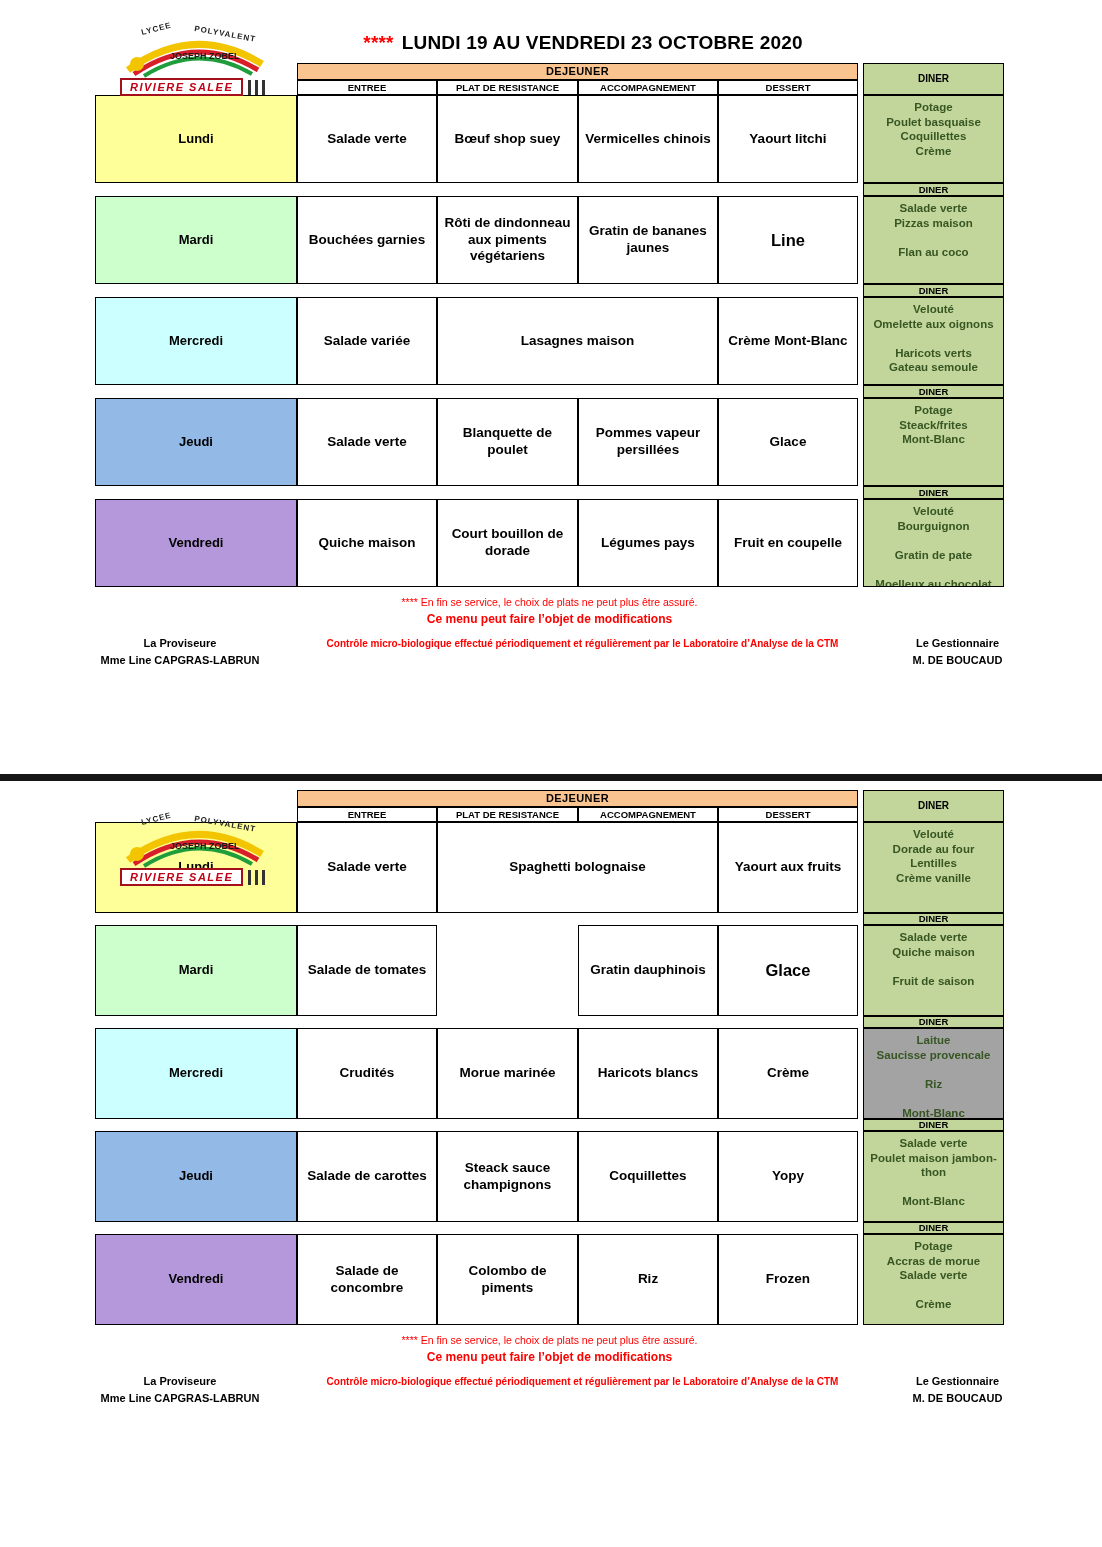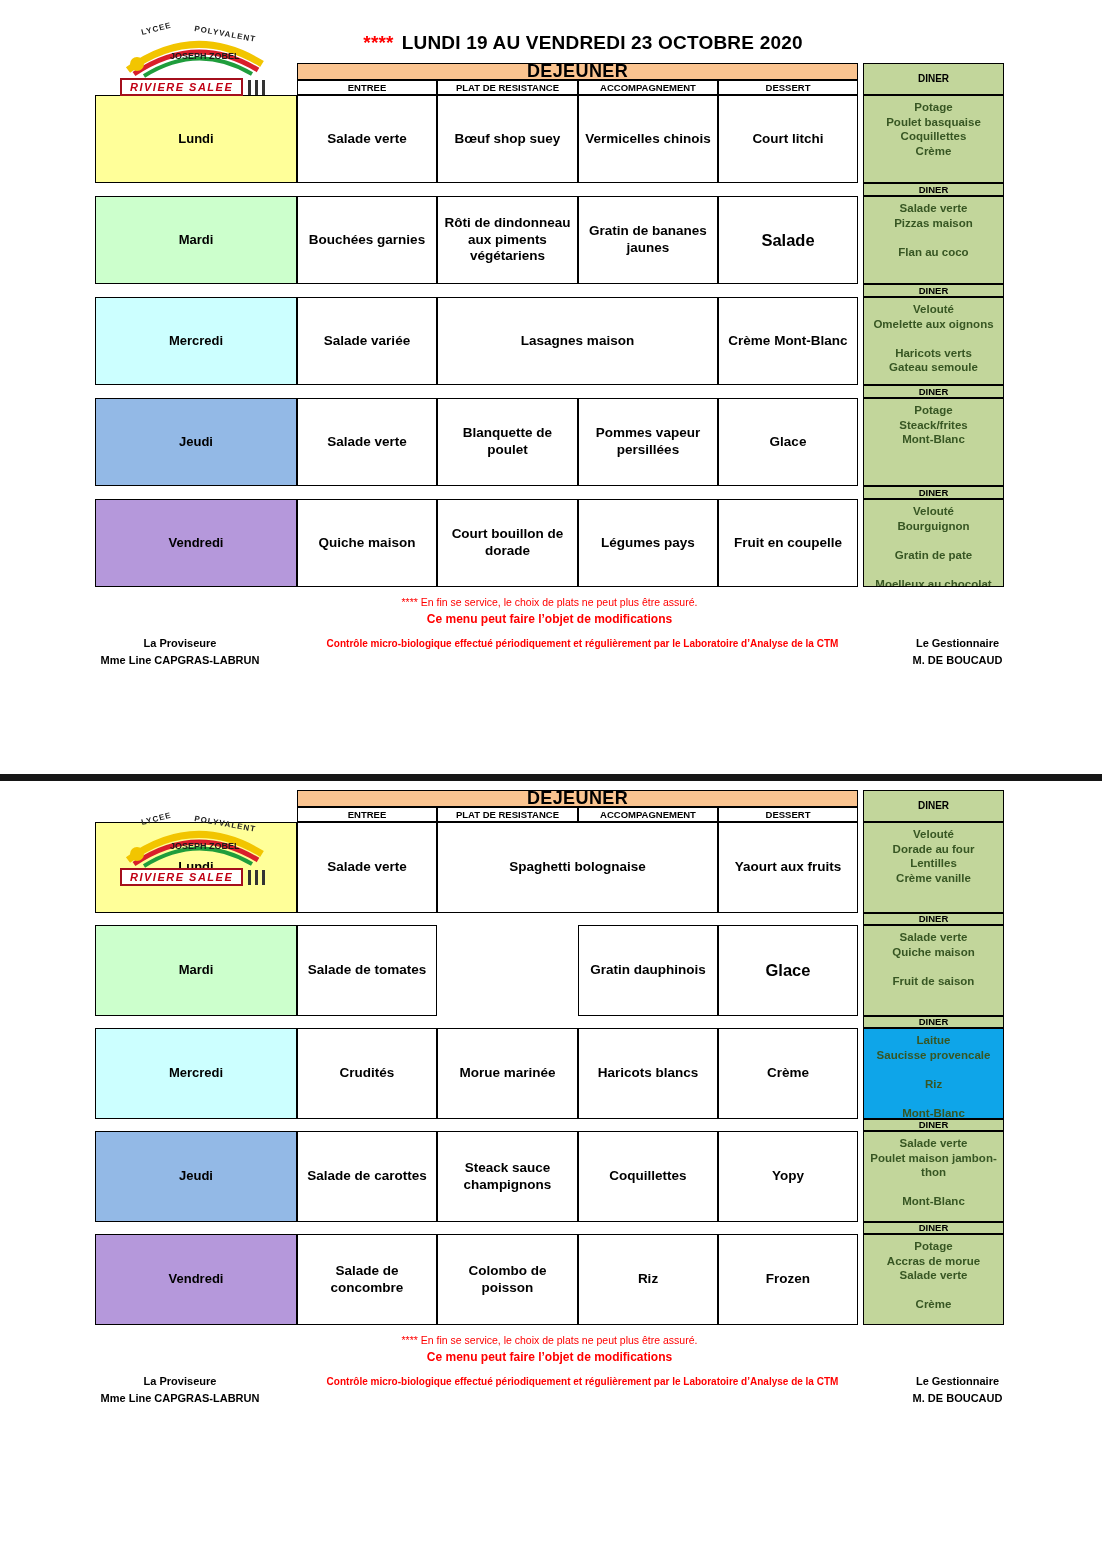--- a/index.html
+++ b/index.html
@@ -26,21 +26,21 @@
                 font-size:19px; font-weight:bold; letter-spacing:0.2px; }
   .stars { color:#ff0000; margin-right:8px; }
 
   
   .menu-table { margin-left:95px; margin-top:9px; display:grid;
                 grid-template-columns:202px 140px 141px 140px 140px 5px 141px; }
   .wk1 { grid-template-rows:17px 15px 88px 13px 88px 13px 88px 13px 88px 13px 88px; }
   .wk2 { grid-template-rows:17px 15px 91px 12px 91px 12px 91px 12px 91px 12px 91px; }
   .cell { border:1px solid #000; background:#fff; display:flex; align-items:center; justify-content:center;
           text-align:center; font-weight:bold; font-size:13.5px; line-height:1.25; padding:2px 6px; overflow:hidden; }
-  .hdr-dejeuner { font-size:18px; letter-spacing:0.4px; }
+  .hdr-dejeuner { font-size:11px; letter-spacing:0.4px; }
   .sub { font-size:9.5px; padding:1px 2px; }
   .diner-hdr { font-size:10px; }
   .diner-strip { font-size:9.5px; padding:0; }
   .diner-cell { flex-direction:column; justify-content:flex-start; align-items:center;
                 padding-top:4px; color:#375623; font-size:11.5px; }
   .diner-line { min-height:14.5px; line-height:14.5px; width:100%; text-align:center; }
   .day { font-size:13px; }
   .big { font-size:16.5px; }
 
   
@@ -82,34 +82,34 @@
     <div class="cell diner-hdr" style="grid-area: 1 / 7 / 3 / 8; background-color: rgb(194, 214, 155);">DINER</div>
     <div class="cell sub" style="grid-area:2/2">ENTREE</div>
     <div class="cell sub" style="grid-area:2/3">PLAT DE RESISTANCE</div>
     <div class="cell sub" style="grid-area:2/4">ACCOMPAGNEMENT</div>
     <div class="cell sub" style="grid-area:2/5">DESSERT</div>
 
     <div class="cell day" style="grid-area: 3 / 1; background-color: rgb(255, 255, 153);">Lundi</div>
     <div class="cell" style="grid-area:3/2">Salade verte</div>
     <div class="cell" style="grid-area:3/3">Bœuf shop suey</div>
     <div class="cell" style="grid-area:3/4">Vermicelles chinois</div>
-    <div class="cell" style="grid-area:3/5">Court litchi</div>
+    <div class="cell" style="grid-area:3/5">Yaourt litchi</div>
     <div class="cell diner-cell" style="grid-area: 3 / 7; background-color: rgb(194, 214, 155);">
         <div class="diner-line">Potage</div>
         <div class="diner-line">Poulet basquaise</div>
         <div class="diner-line">Coquillettes</div>
         <div class="diner-line">Crème</div>
       </div>
     <div class="cell diner-strip" style="grid-area: 4 / 7; background-color: rgb(194, 214, 155);">DINER</div>
 
     <div class="cell day" style="grid-area: 5 / 1; background-color: rgb(204, 255, 204);">Mardi</div>
     <div class="cell" style="grid-area:5/2">Bouchées garnies</div>
     <div class="cell" style="grid-area:5/3">Rôti de dindonneau aux piments végétariens</div>
     <div class="cell" style="grid-area:5/4">Gratin de bananes jaunes</div>
-    <div class="cell big" style="grid-area:5/5">Salade</div>
+    <div class="cell big" style="grid-area:5/5">Line</div>
     <div class="cell diner-cell" style="grid-area: 5 / 7; background-color: rgb(194, 214, 155);">
         <div class="diner-line">Salade verte</div>
         <div class="diner-line">Pizzas maison</div>
         <div class="diner-line"></div>
         <div class="diner-line">Flan au coco</div>
       </div>
     <div class="cell diner-strip" style="grid-area: 6 / 7; background-color: rgb(194, 214, 155);">DINER</div>
 
     <div class="cell day" style="grid-area: 7 / 1; background-color: rgb(204, 255, 255);">Mercredi</div>
     <div class="cell" style="grid-area:7/2">Salade variée</div>
@@ -217,21 +217,21 @@
         <div class="diner-line"></div>
         <div class="diner-line">Fruit de saison</div>
       </div>
     <div class="cell diner-strip" style="grid-area: 6 / 7; background-color: rgb(194, 214, 155);">DINER</div>
 
     <div class="cell day" style="grid-area: 7 / 1; background-color: rgb(204, 255, 255);">Mercredi</div>
     <div class="cell" style="grid-area:7/2">Crudités</div>
     <div class="cell" style="grid-area:7/3">Morue marinée</div>
     <div class="cell" style="grid-area:7/4">Haricots blancs</div>
     <div class="cell" style="grid-area:7/5">Crème</div>
-    <div class="cell diner-cell" style="grid-area: 7 / 7; background-color: #0ea5e9;">
+    <div class="cell diner-cell" style="grid-area: 7 / 7; background-color: #a3a3a3;">
         <div class="diner-line">Laitue</div>
         <div class="diner-line">Saucisse provencale</div>
         <div class="diner-line"></div>
         <div class="diner-line">Riz</div>
         <div class="diner-line"></div>
         <div class="diner-line">Mont-Blanc</div>
       </div>
     <div class="cell diner-strip" style="grid-area: 8 / 7; background-color: rgb(194, 214, 155);">DINER</div>
 
     <div class="cell day" style="grid-area: 9 / 1; background-color: rgb(147, 185, 230);">Jeudi</div>
@@ -242,21 +242,21 @@
     <div class="cell diner-cell" style="grid-area: 9 / 7; background-color: rgb(194, 214, 155);">
         <div class="diner-line">Salade verte</div>
         <div class="diner-line">Poulet maison jambon-thon</div>
         <div class="diner-line"></div>
         <div class="diner-line">Mont-Blanc</div>
       </div>
     <div class="cell diner-strip" style="grid-area: 10 / 7; background-color: rgb(194, 214, 155);">DINER</div>
 
     <div class="cell day" style="grid-area: 11 / 1; background-color: rgb(181, 152, 219);">Vendredi</div>
     <div class="cell" style="grid-area:11/2">Salade de concombre</div>
-    <div class="cell" style="grid-area:11/3">Colombo de poisson</div>
+    <div class="cell" style="grid-area:11/3">Colombo de piments</div>
     <div class="cell" style="grid-area:11/4">Riz</div>
     <div class="cell" style="grid-area:11/5">Frozen</div>
     <div class="cell diner-cell" style="grid-area: 11 / 7; background-color: rgb(194, 214, 155);">
         <div class="diner-line">Potage</div>
         <div class="diner-line">Accras de morue</div>
         <div class="diner-line">Salade verte</div>
         <div class="diner-line"></div>
         <div class="diner-line">Crème</div>
       </div>
   </div>

